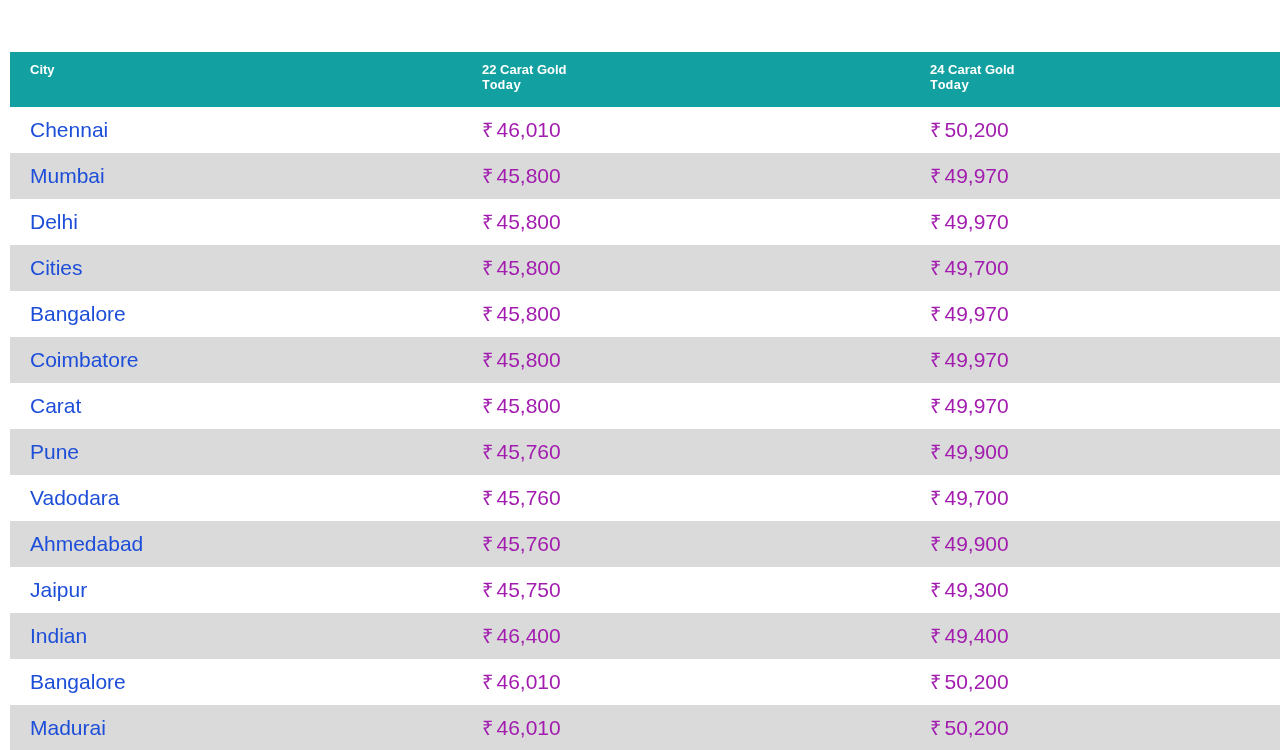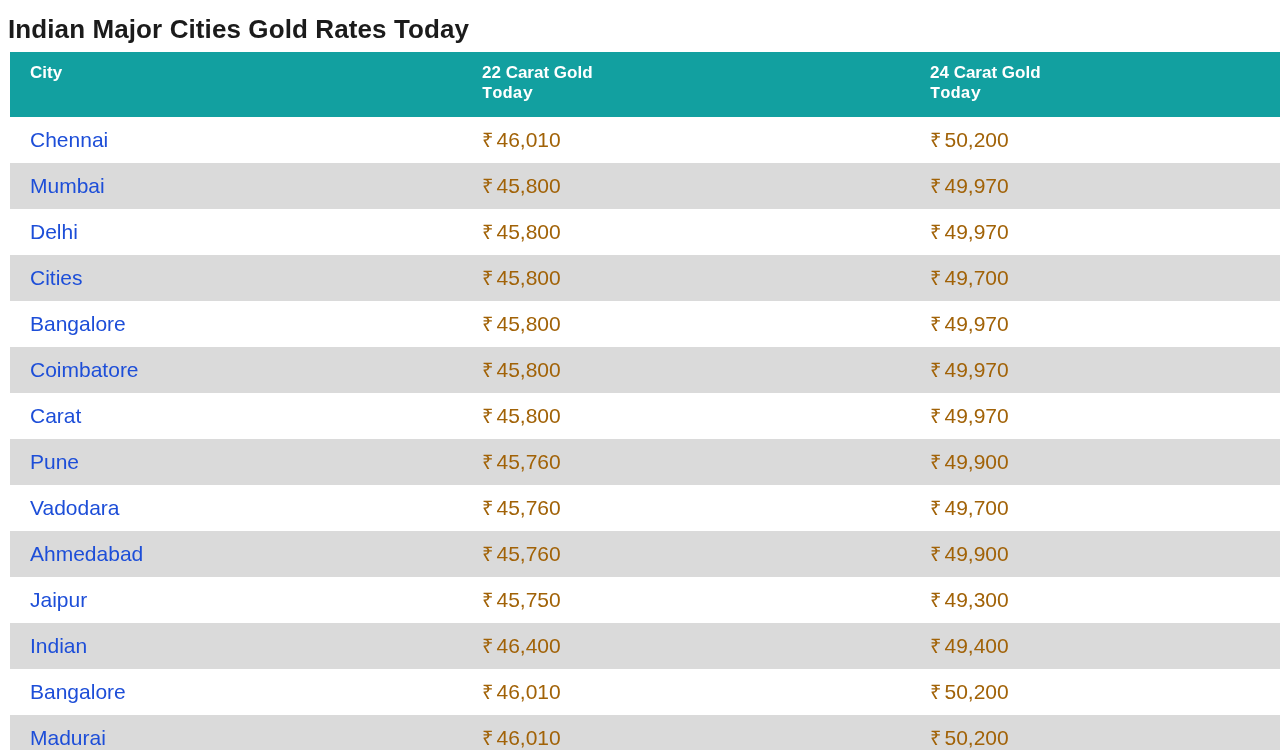--- a/index.html
+++ b/index.html
@@ -34,55 +34,54 @@
     left: 10px;
     top: 52px;
     width: 1262px;
     border-collapse: collapse;
     table-layout: fixed;
   }
   .rates-table th {
     background: #12a0a0;
     color: #ffffff;
     text-align: left;
-    font-size: 17px;
+    font-size: 13px;
     font-weight: bold;
     padding: 10px 0 12px 20px;
     vertical-align: top;
     line-height: 1.25;
   }
   .rates-table th.col-city { width: 432px; }
   .rates-table th.col-22 { width: 428px; }
   .rates-table th.col-24 { width: 402px; }
   .rates-table td {
     font-size: 21px;
     padding: 0 0 0 20px;
     height: 46px;
     vertical-align: middle;
-    color: #a16207;
+    color: #a21caf;
     white-space: nowrap;
   }
   .rates-table tbody tr.odd { background: #ffffff; }
   .rates-table tbody tr.even { background: #dadada; }
   td.city {
     color: #1d4ed8;
   }
   td.rate .rupee {
     font-family: "Liberation Serif", serif;
     font-size: 20px;
     padding-right: 3px;
   }
   .hdr-line2 { display: block; font-family: Liberation Mono, monospace; }
 </style>
 </head>
 <body>
 
 <div class="page">
 
-  <div class="page-title">Indian Major Cities Gold Rates Today</div>
 
   <table class="rates-table">
     <thead>
       <tr>
         <th class="col-city">
           <span>City</span>
         </th>
         <th class="col-22">
           <span>22 Carat Gold</span>
           <span class="hdr-line2">Today</span>

